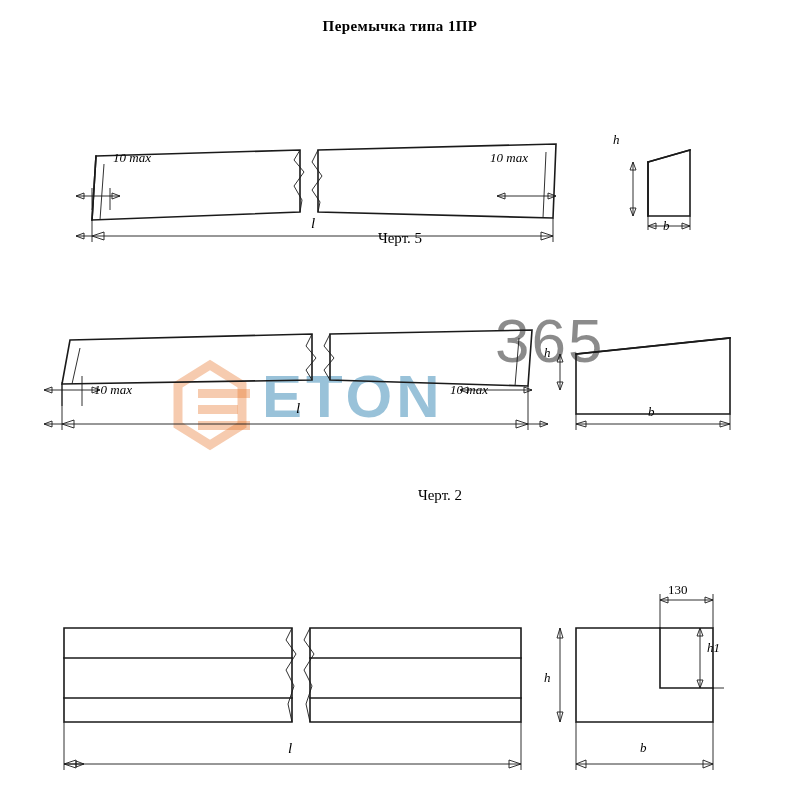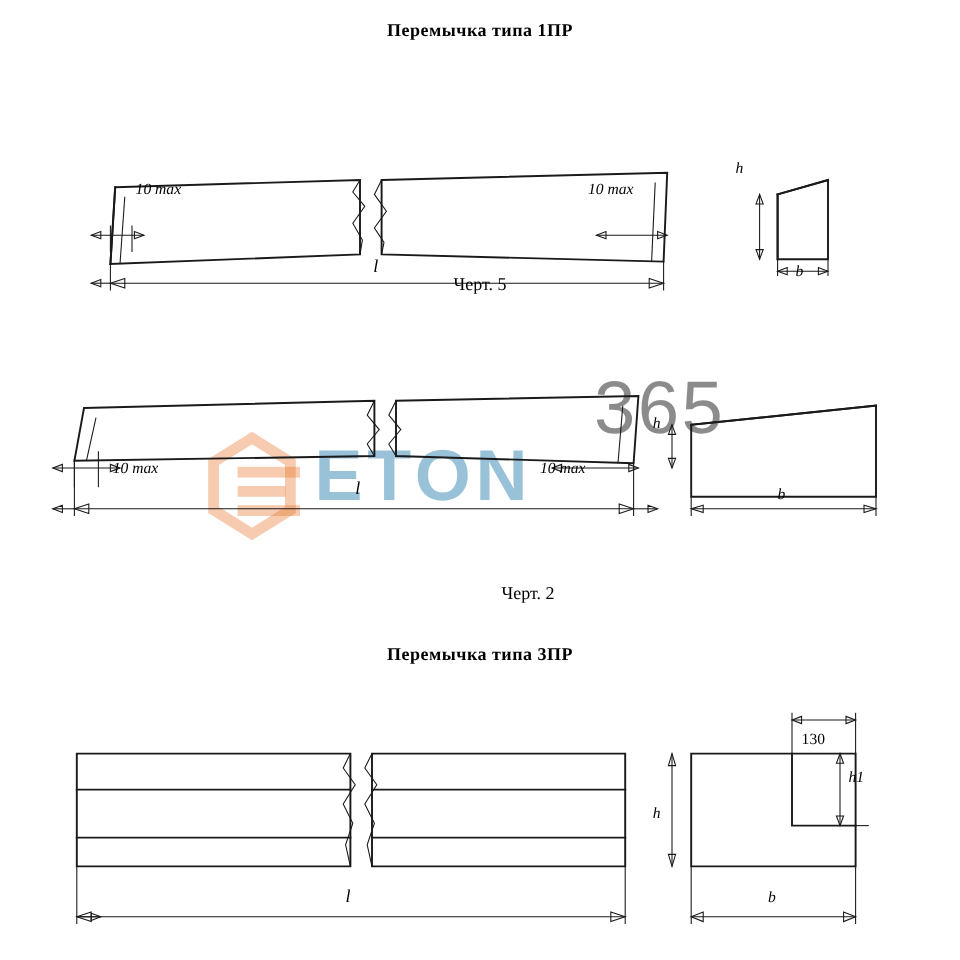--- a/index.html
+++ b/index.html
@@ -221,21 +221,20 @@
   </svg>
 
   <div class="lbl" style="left:94px; top:382px;">10 max</div>
   <div class="lbl" style="left:450px; top:382px;">10 max</div>
   <div class="lbl" style="left:296px; top:400px; font-size:15px;">l</div>
   <div class="lbl" style="left:544px; top:345px;">h</div>
   <div class="lbl" style="left:648px; top:404px;">b</div>
 
   <div class="caption" style="top:487px;padding-left:40px;">Черт. 2</div>
 
-  <div class="title" style="top:538px;">Перемычка типа 3ПР</div>
 
   <svg width="800" height="240" style="top:580px;">
 
     <g>
       <path class="ln" d="M64,48 L292,48 L292,142 L64,142 Z"></path>
       <path class="ln" d="M64,78 L292,78"></path>
       <path class="ln" d="M64,118 L292,118"></path>
       <path class="thin" d="M292,48 L286,60 L296,74 L286,90 L294,106 L288,124 L292,142"></path>
     </g>
 
@@ -280,15 +279,15 @@
       <path class="thin" d="M713,184 L703,180 L703,188 Z" fill="#1a1a1a"></path>
       <path class="thin" d="M576,142 L576,190"></path>
       <path class="thin" d="M713,142 L713,190"></path>
     </g>
   </svg>
 
   <div class="lbl" style="left:288px; top:740px; font-size:15px;">l</div>
   <div class="lbl" style="left:544px; top:670px;">h</div>
   <div class="lbl" style="left:707px; top:640px;">h1</div>
   <div class="lbl" style="left:640px; top:740px;">b</div>
-  <div class="lbl" style="left:668px; top:608px; font-style:normal;text-align:center;">130</div>
+  <div class="lbl" style="left:668px; top:582px; font-style:normal;text-align:center;">130</div>
 
 </div>
 
 </body></html>

